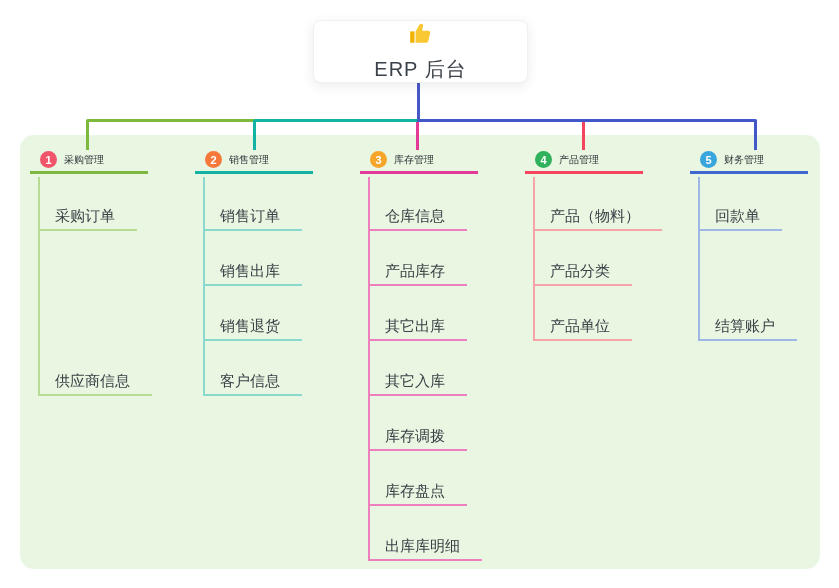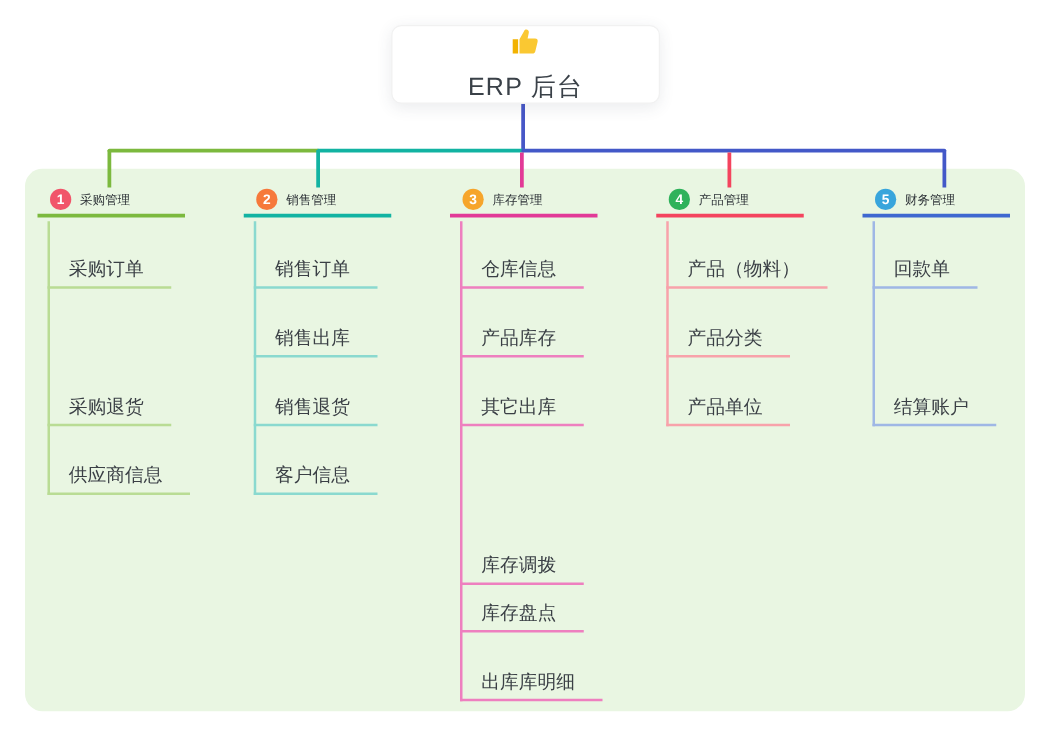--- a/index.html
+++ b/index.html
@@ -49,21 +49,21 @@
   #b5 .badge{background:#38a5dc;}
   .btitle{font-size:10px;color:#2e3338;white-space:nowrap;}
 
   .trunk{position:absolute;left:8px;top:29px;width:2px;background:var(--light);}
   .t4{height:219px;} .t7{height:384px;} .t3{height:164px;}
 
   .child{position:absolute;left:8px;height:26px;line-height:26px;
     border-bottom:2px solid var(--light);padding:0 22px 0 17px;
     font-size:15px;color:#3a3f45;white-space:nowrap;cursor:pointer;}
   .r0{top:55px;} .r1{top:110px;} .r2{top:165px;} .r3{top:220px;}
-  .r4{top:275px;margin-top:17px;} .r5{top:330px;} .r6{top:385px;}
+  .r4{top:275px;} .r5{top:330px;} .r6{top:385px;}
 </style>
 </head>
 <body>
 
 <div id="stage">
 
   <div id="panel"></div>
 
   <div class="line" id="root-line"></div>
   <div class="line" id="h-green"></div>
@@ -85,21 +85,20 @@
     <span class="label">ERP 后台</span>
   </div>
 
   <div class="branch" id="b1">
     <div class="bheader">
       <span class="badge">1</span>
       <span class="btitle">采购管理</span>
     </div>
     <div class="trunk t4"></div>
     <div class="child r0">采购订单</div>
-    <div class="child r2">采购退货</div>
     <div class="child r3">供应商信息</div>
   </div>
 
   <div class="branch" id="b2">
     <div class="bheader">
       <span class="badge">2</span>
       <span class="btitle">销售管理</span>
     </div>
     <div class="trunk t4"></div>
     <div class="child r0">销售订单</div>
@@ -110,20 +109,21 @@
 
   <div class="branch" id="b3">
     <div class="bheader">
       <span class="badge">3</span>
       <span class="btitle">库存管理</span>
     </div>
     <div class="trunk t7"></div>
     <div class="child r0">仓库信息</div>
     <div class="child r1">产品库存</div>
     <div class="child r2">其它出库</div>
+    <div class="child r3">其它入库</div>
     <div class="child r4">库存调拨</div>
     <div class="child r5">库存盘点</div>
     <div class="child r6">出库库明细</div>
   </div>
 
   <div class="branch" id="b4">
     <div class="bheader">
       <span class="badge">4</span>
       <span class="btitle">产品管理</span>
     </div>

